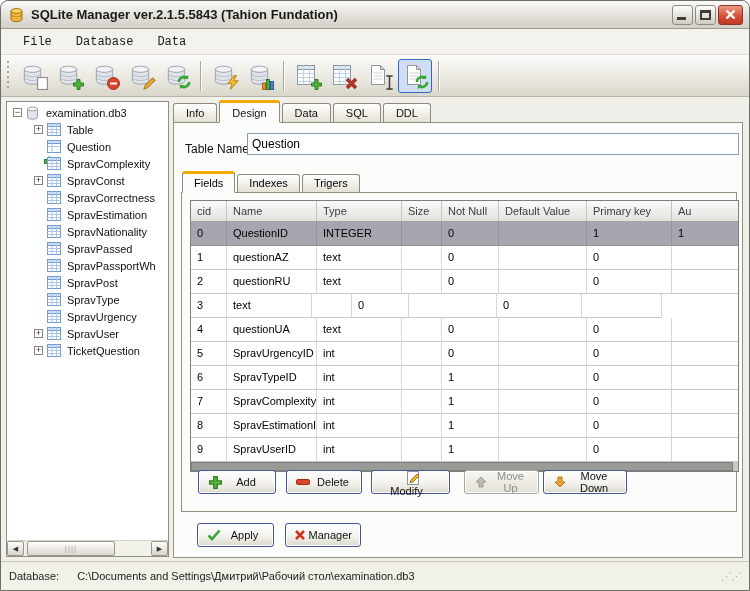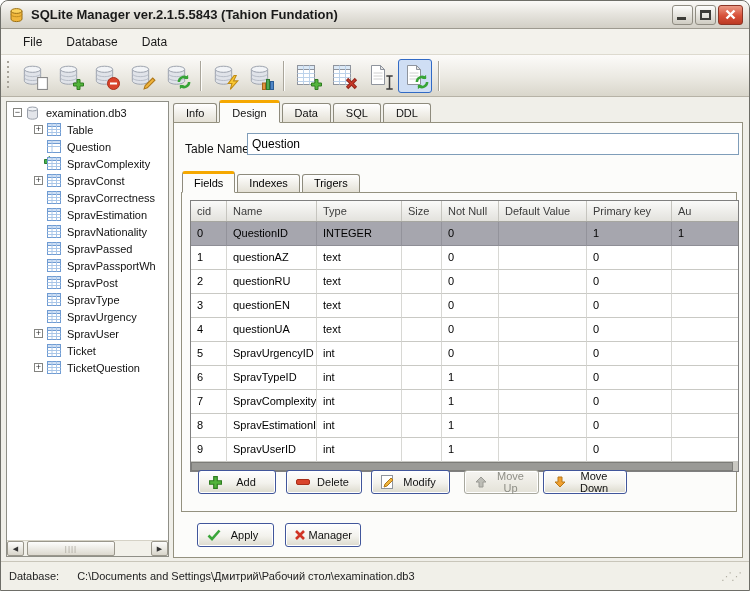--- a/index.html
+++ b/index.html
@@ -22,21 +22,21 @@
   .wbtn.close { width:25px; border-color:#8c3526;
           background:linear-gradient(180deg,#eb9a86 0%,#d75039 55%,#bc3a24 100%); }
   .glyph-min { position:absolute; left:4px; bottom:4px; width:9px; height:3px; background:#3c3c38; }
   .glyph-max { position:absolute; left:4px; top:4px; width:11px; height:10px;
                border:2px solid #3c3c38; border-top-width:3px; background:transparent; }
   .glyph-x { position:absolute; inset:0; display:flex; align-items:center; justify-content:center; }
 
   
   .menubar { position:absolute; left:0; top:28px; width:100%; height:26px;
              background:#f3f2ec; border-bottom:1px solid #dddacf; display:flex; align-items:center; padding-left:10px; }
-  .menu-item { padding:0 12px; line-height:24px; font-size:12px; color:#1a1a1a; cursor:default; }
+  .menu-item { padding:0 12px; line-height:24px; font-size:12px; color:#1a1a1a; cursor:default;font-family:Liberation Mono, monospace; }
 
   
   .toolbar { position:absolute; left:0; top:54px; width:100%; height:42px;
              background:linear-gradient(180deg,#fcfbf9 0%,#ebe9e2 55%,#d9d6cb 100%);
              border-bottom:1px solid #b6b2a6; display:flex; align-items:center; padding-left:4px; }
   .tb-grip { width:6px; height:30px; margin-right:4px;
              background:repeating-linear-gradient(180deg,#a8a49a 0 2px,transparent 2px 5px);
              background-size:2px 100%; background-repeat:no-repeat; background-position:2px 0; }
   .tb-btn { width:34px; height:34px; border:1px solid transparent; border-radius:3px;
             display:flex; align-items:center; justify-content:center; position:relative; margin:0 1px; }
@@ -470,31 +470,20 @@
             <span class="ticon">
               <svg width="14" height="13" viewBox="0 0 14 13">
                 <rect x="0.5" y="0.5" width="13" height="12" fill="#fff" stroke="#6f9bd2"></rect>
                 <rect x="0.5" y="0.5" width="13" height="3" fill="#cfe0f5" stroke="#6f9bd2"></rect>
                 <path d="M0.5 6.5 h13 M0.5 9.5 h13 M5 0.5 v12 M9.5 0.5 v12" stroke="#a9c6e8" fill="none"></path>
               </svg>
             </span>
             <span class="tlabel">SpravUser</span>
           </div>
           <div class="tree-item">
-            <span class="expander none"></span>
-            <span class="ticon">
-              <svg width="14" height="13" viewBox="0 0 14 13">
-                <rect x="0.5" y="0.5" width="13" height="12" fill="#fff" stroke="#6f9bd2"></rect>
-                <rect x="0.5" y="0.5" width="13" height="3" fill="#cfe0f5" stroke="#6f9bd2"></rect>
-                <path d="M0.5 6.5 h13 M0.5 9.5 h13 M5 0.5 v12 M9.5 0.5 v12" stroke="#a9c6e8" fill="none"></path>
-              </svg>
-            </span>
-            <span class="tlabel">Ticket</span>
-          </div>
-          <div class="tree-item">
             <span class="expander plus">+</span>
             <span class="ticon">
               <svg width="14" height="13" viewBox="0 0 14 13">
                 <rect x="0.5" y="0.5" width="13" height="12" fill="#fff" stroke="#6f9bd2"></rect>
                 <rect x="0.5" y="0.5" width="13" height="3" fill="#cfe0f5" stroke="#6f9bd2"></rect>
                 <path d="M0.5 6.5 h13 M0.5 9.5 h13 M5 0.5 v12 M9.5 0.5 v12" stroke="#a9c6e8" fill="none"></path>
               </svg>
             </span>
             <span class="tlabel">TicketQuestion</span>
           </div>
@@ -563,21 +552,20 @@
                   <div class="cell" style="width: 90px;">questionRU</div>
                   <div class="cell" style="width: 85px;">text</div>
                   <div class="cell" style="width: 40px;"></div>
                   <div class="cell" style="width: 57px;">0</div>
                   <div class="cell" style="width: 88px;"></div>
                   <div class="cell" style="width: 85px;">0</div>
                   <div class="cell" style="width: 80px;"></div>
                 </div>
                 <div class="grid-row">
                   <div class="cell" style="width: 36px;">3</div>
-                  <div class="cell" style="width: 90px;">questionEN</div>
                   <div class="cell" style="width: 85px;">text</div>
                   <div class="cell" style="width: 40px;"></div>
                   <div class="cell" style="width: 57px;">0</div>
                   <div class="cell" style="width: 88px;"></div>
                   <div class="cell" style="width: 85px;">0</div>
                   <div class="cell" style="width: 80px;"></div>
                 </div>
                 <div class="grid-row">
                   <div class="cell" style="width: 36px;">4</div>
                   <div class="cell" style="width: 90px;">questionUA</div>
@@ -653,21 +641,21 @@
             <span class="blabel">Add</span>
           </button>
           <button class="xp-btn" style="left:104px;top:277px;width:76px;">
             <span class="bicon">
                 <svg width="14" height="6">
                   <rect x="0.5" y="0.5" width="13" height="5" rx="1.5" fill="#d9442c" stroke="#a82e1a"></rect>
                 </svg>
               </span>
             <span class="blabel">Delete</span>
           </button>
-          <button class="xp-btn" style="left:189px;top:277px;width:79px;">
+          <button class="xp-btn" style="left:189px;top:277px;width:79px;flex-direction:column;">
             <span class="bicon">
                 <svg width="14" height="14" viewBox="0 0 14 14">
                   <rect x="0.5" y="0.5" width="11" height="13" fill="#fff" stroke="#8f949d"></rect>
                   <path d="M3 12 l1-3 6-6 2 2 -6 6 z" fill="#f0b43c" stroke="#b07818"></path>
                 </svg>
               </span>
             <span class="blabel">Modify</span>
           </button>
           <button class="xp-btn disabled" style="left:282px;top:277px;width:75px;">
             <span class="bicon">

